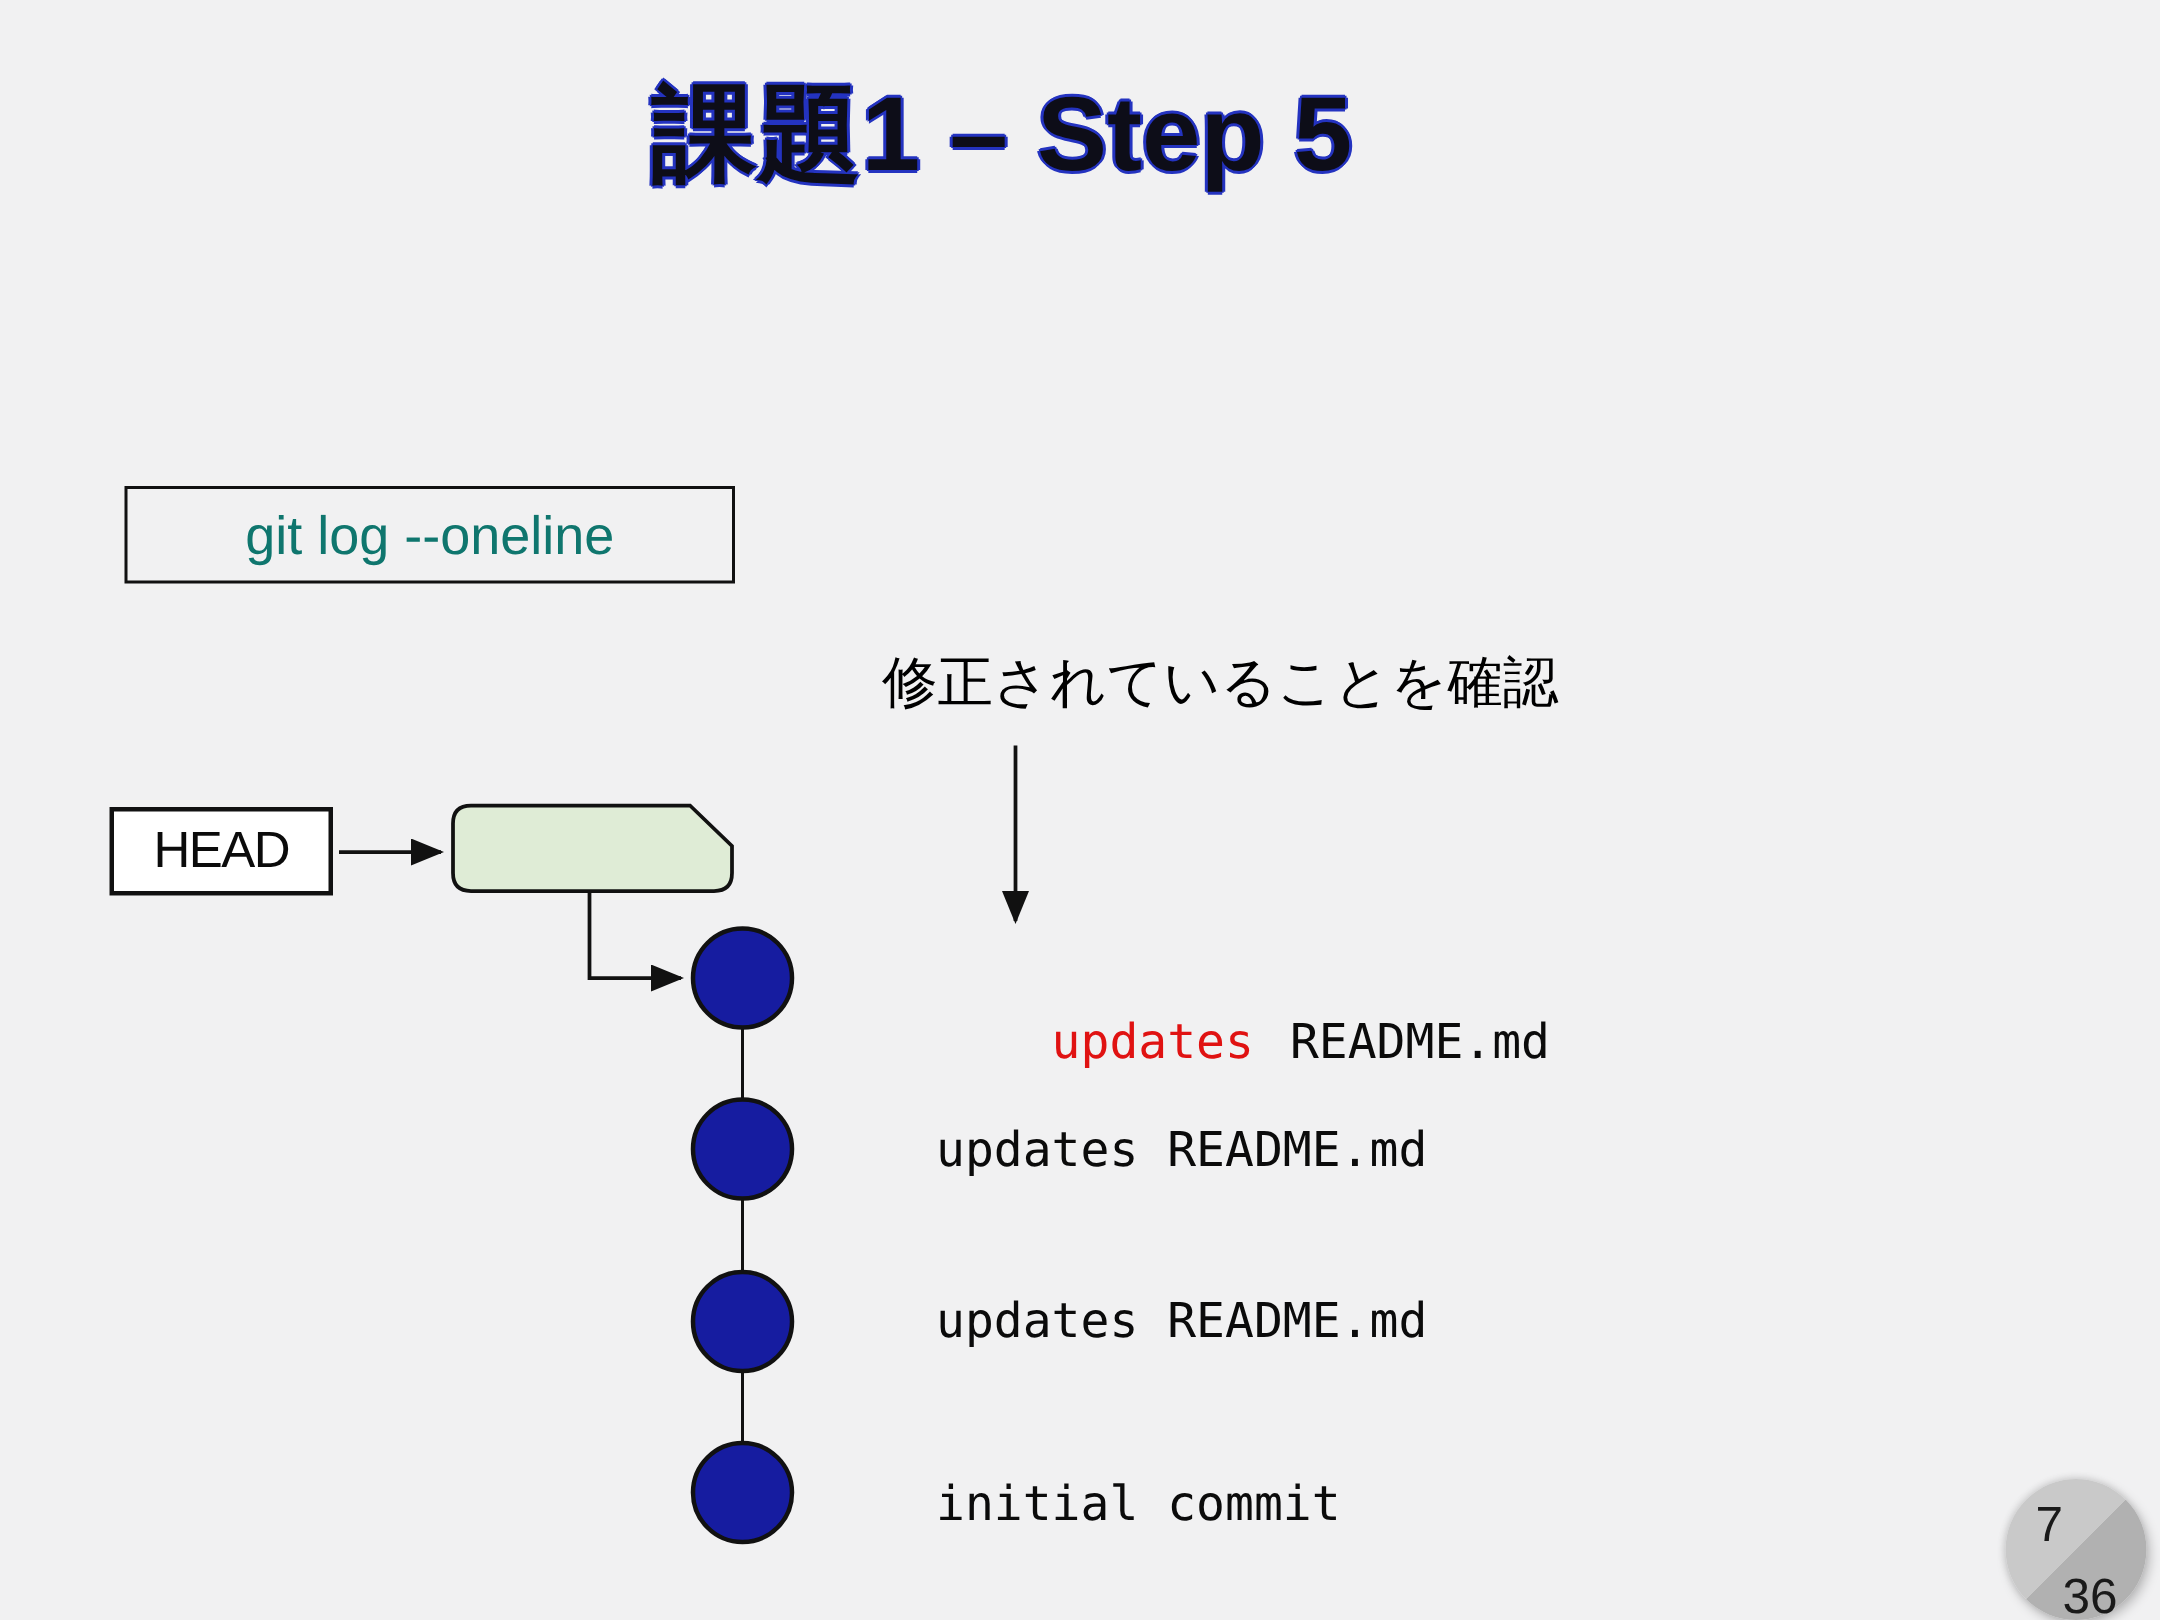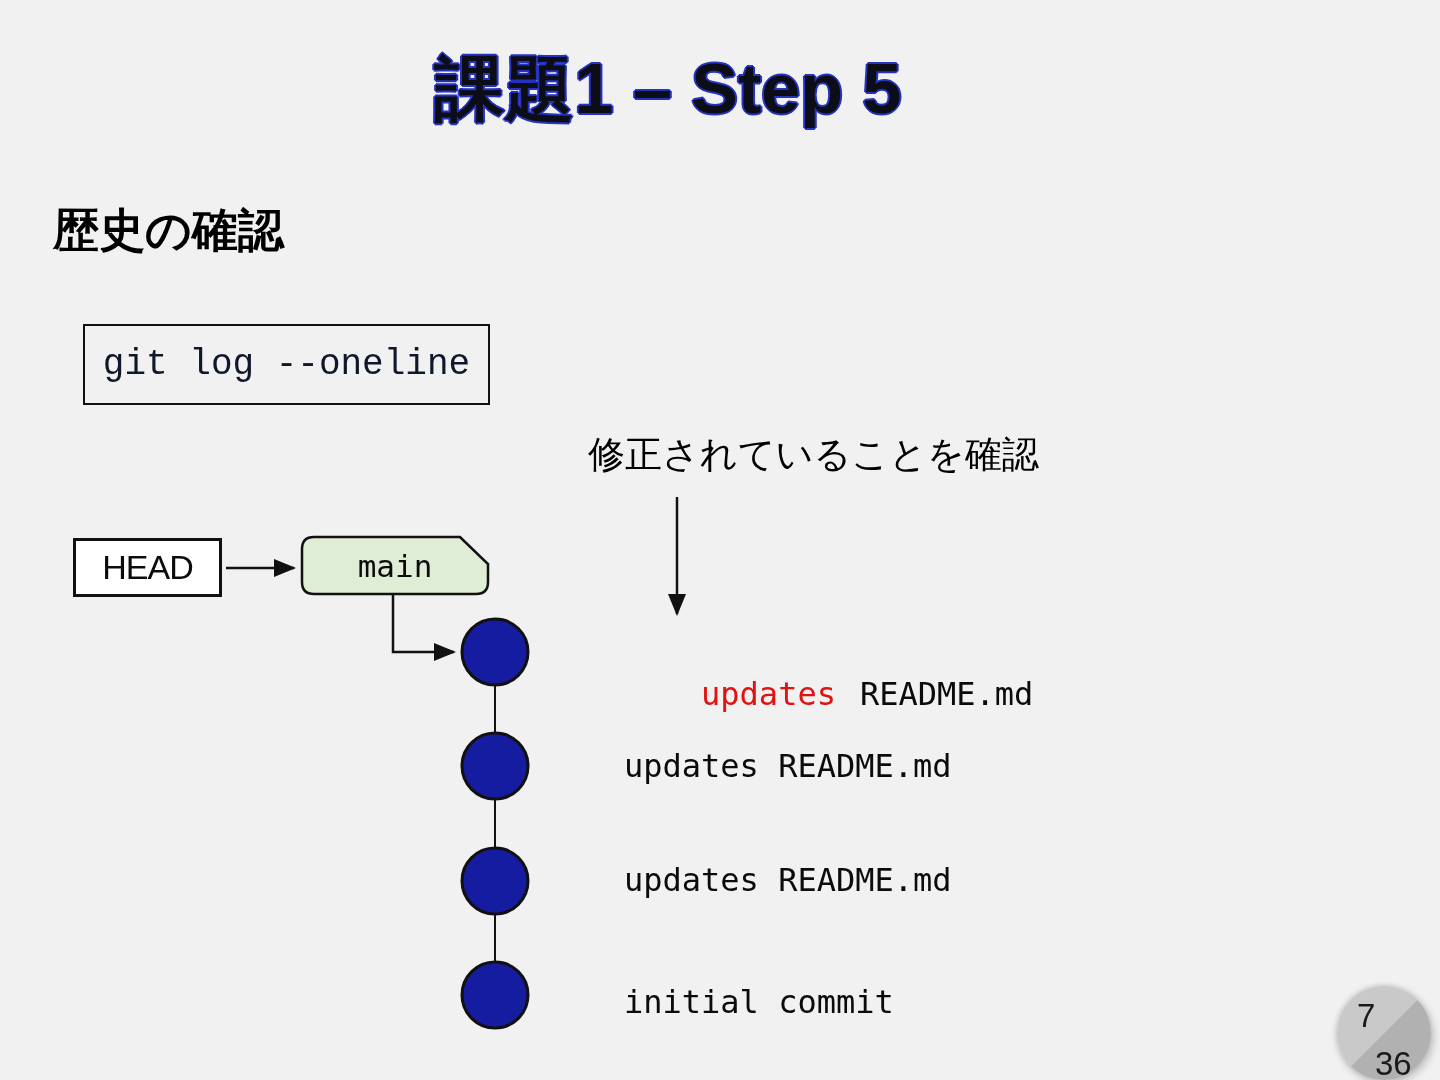--- a/index.html
+++ b/index.html
@@ -15,25 +15,25 @@
     font-size:70px;font-weight:bold;line-height:86px;
     color:#0d0d18;
     text-shadow:
       -2px 0 #2433c0, 2px 0 #2433c0, 0 -2px #2433c0, 0 2px #2433c0,
       -1px -1px #2433c0, 1px -1px #2433c0, -1px 1px #2433c0, 1px 1px #2433c0;
   }
   .heading{
     left:53px;top:200px;font-size:46px;font-weight:bold;line-height:60px;color:#000;
   }
   .codebox{
-    left:83px;top:324px;width:407px;height:81px;
+    left:83px;top:324px;width:407px;height:65px;
     border:2px solid #111;box-sizing:border-box;
     display:flex;align-items:center;justify-content:center;
-    font-family:Liberation Mono, monospace;
-    font-size:36px;color:#0f172a;background:transparent;
+    font-family:Liberation Sans, sans-serif;
+    font-size:36px;color:#0f766e;background:transparent;
   }
   .annotation{
     left:588px;top:433px;font-size:37px;font-weight:normal;line-height:44px;color:#000;
   }
   .graph-svg{left:0;top:0;width:1440px;height:1080px;}
   .headbox{
     left:73px;top:538px;width:149px;height:59px;
     background:#ffffff;border:3px solid #111;box-sizing:border-box;
     display:flex;align-items:center;justify-content:center;
     font-size:34px;letter-spacing:-1px;color:#0b0b0b;
@@ -60,21 +60,20 @@
   .pg-cur{left:20px;top:13px;}
   .pg-tot{left:38px;top:61px;}
 </style>
 </head>
 <body>
 
 <div class="slide">
 
   <div class="abs title">課題1 – Step 5</div>
 
-  <div class="abs heading">歴史の確認</div>
 
   <div class="abs codebox">
     <span>git log --oneline</span>
   </div>
 
   <div class="abs annotation">修正されていることを確認</div>
 
   <svg class="abs graph-svg" viewBox="0 0 1440 1080" xmlns="http://www.w3.org/2000/svg">
     <defs>
       <marker id="arrow" markerUnits="userSpaceOnUse" markerWidth="24" markerHeight="20" refX="20" refY="9" orient="auto">
@@ -95,21 +94,20 @@
     <circle cx="495" cy="652" r="33" fill="#161ca0" stroke="#111" stroke-width="3"></circle>
     <circle cx="495" cy="766" r="33" fill="#161ca0" stroke="#111" stroke-width="3"></circle>
     <circle cx="495" cy="881" r="33" fill="#161ca0" stroke="#111" stroke-width="3"></circle>
     <circle cx="495" cy="995" r="33" fill="#161ca0" stroke="#111" stroke-width="3"></circle>
   </svg>
 
   <div class="abs headbox">
     <span>HEAD</span>
   </div>
 
-  <div class="abs mainlabel">main</div>
 
   <div class="abs commit-row row1">
     <span class="hl">updates</span><span>README.md</span>
   </div>
   <div class="abs commit-row row2">updates README.md</div>
   <div class="abs commit-row row3">updates README.md</div>
   <div class="abs commit-row row4">initial commit</div>
 
   <div class="abs badge">
     <span class="pg-cur">7</span>

